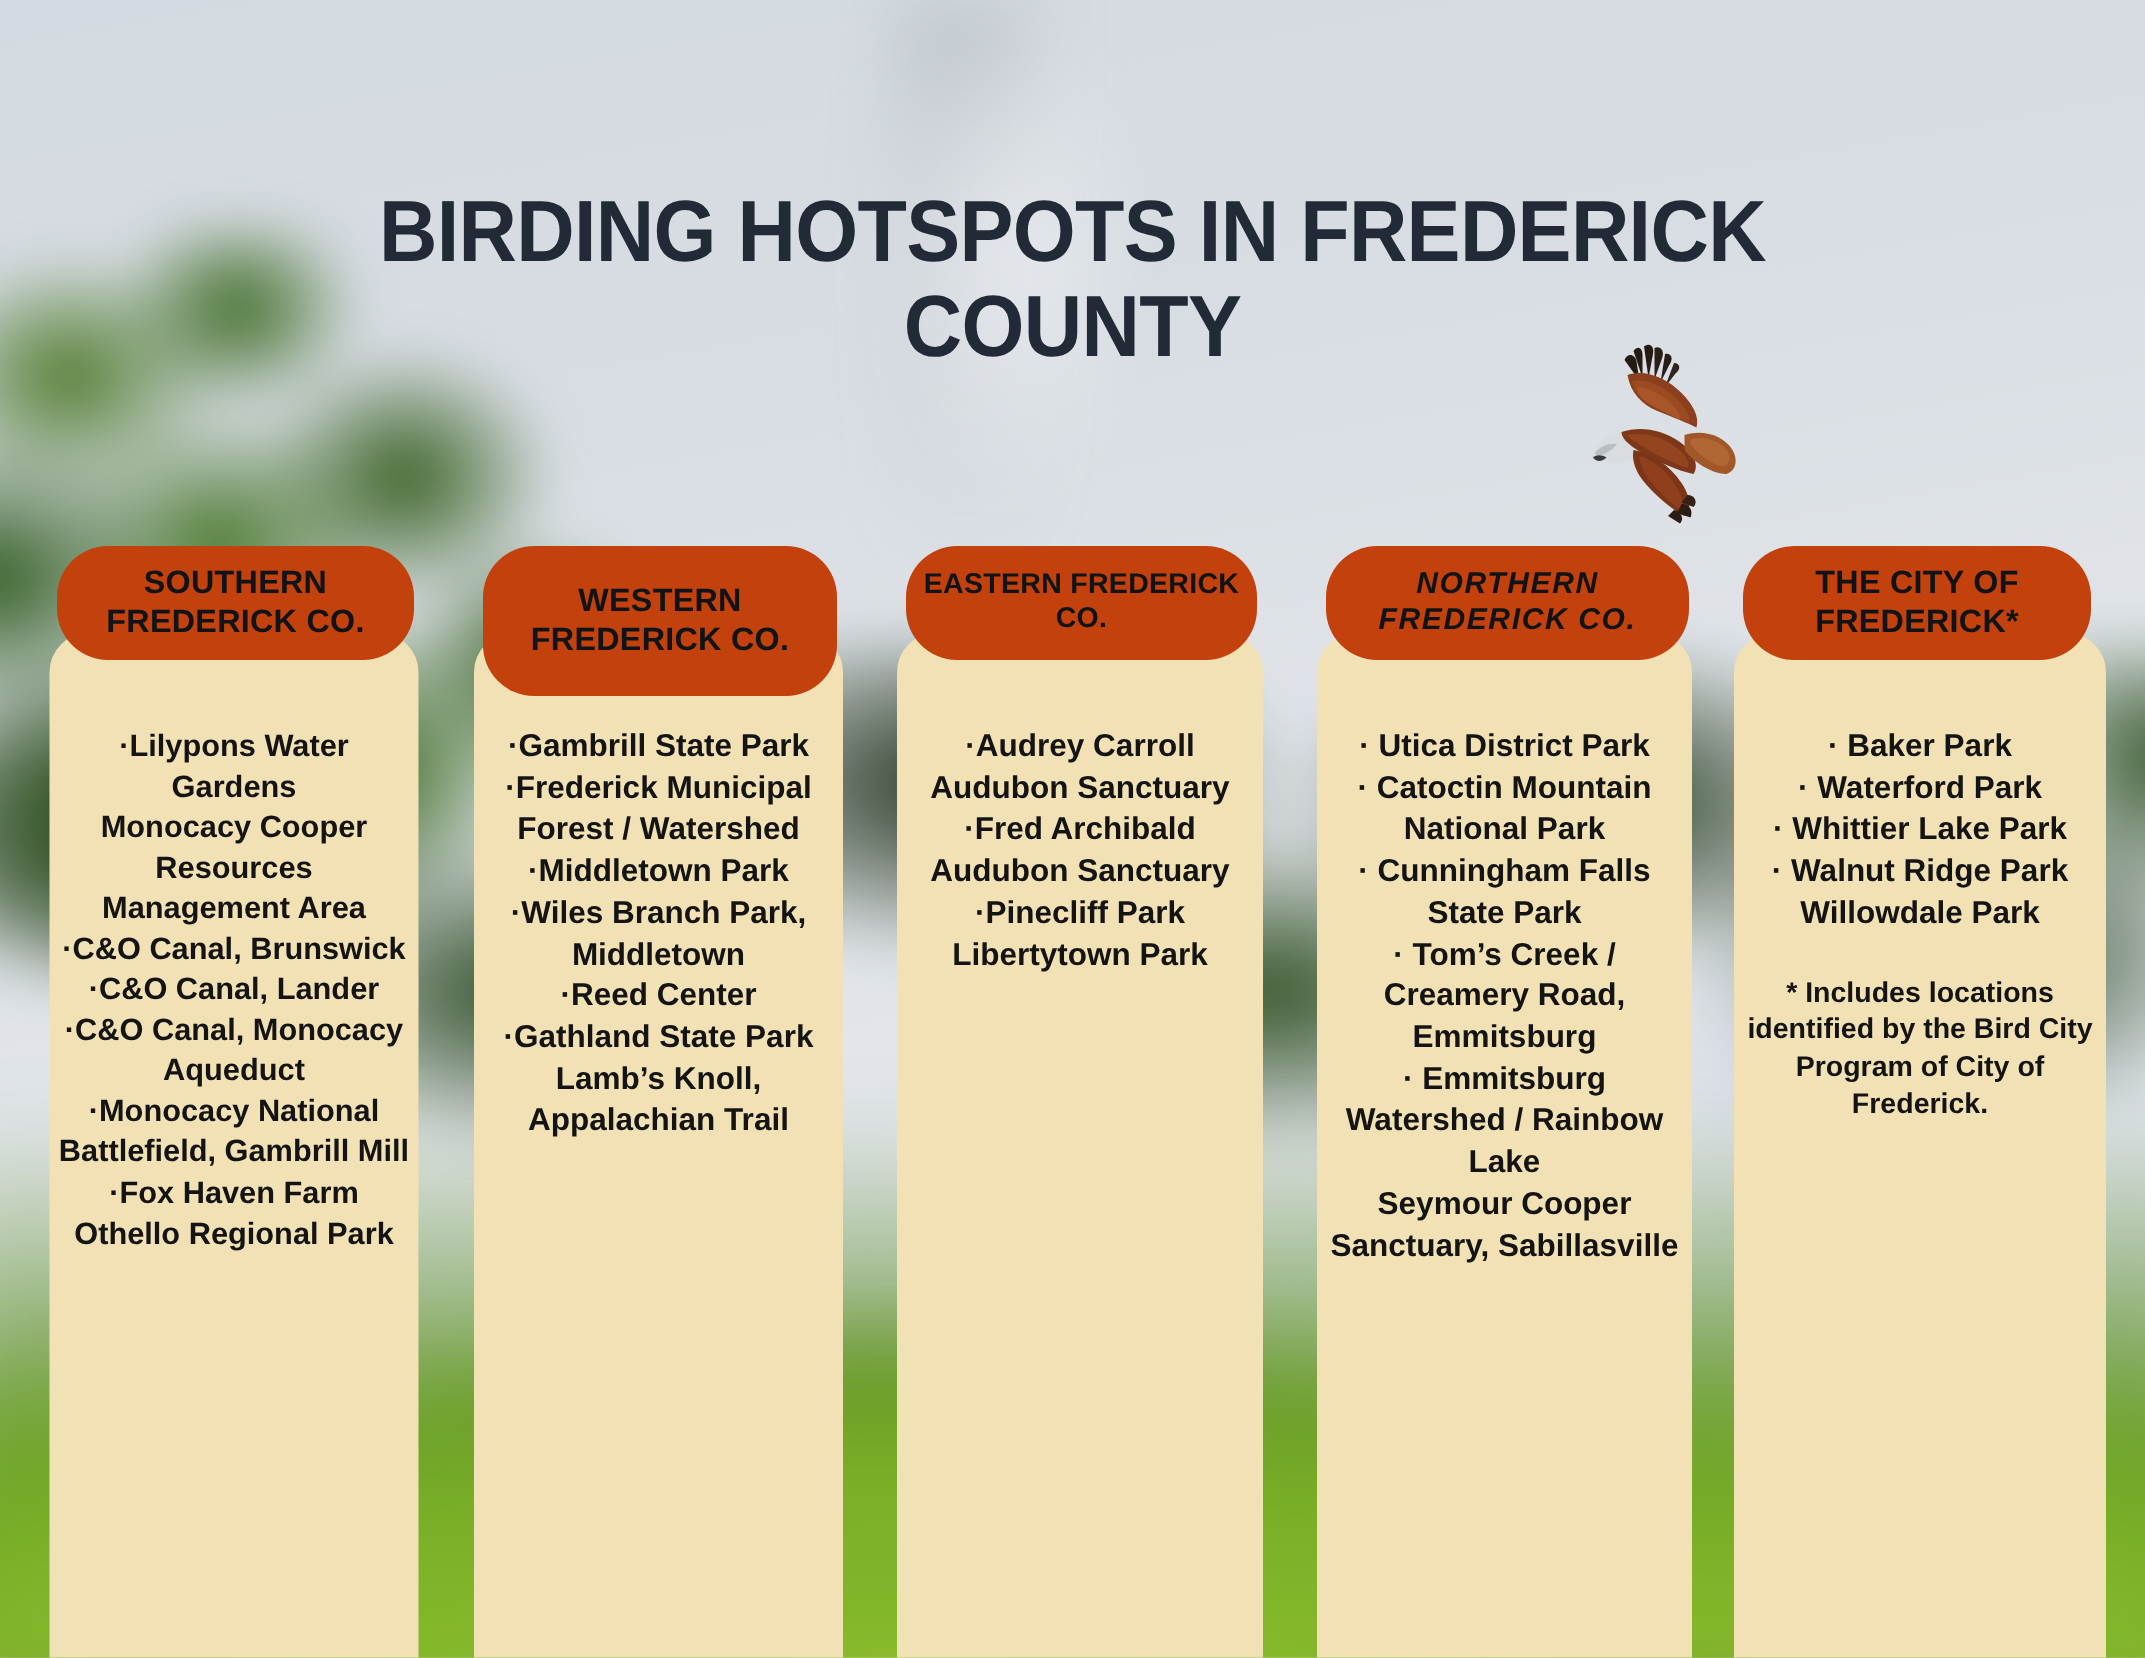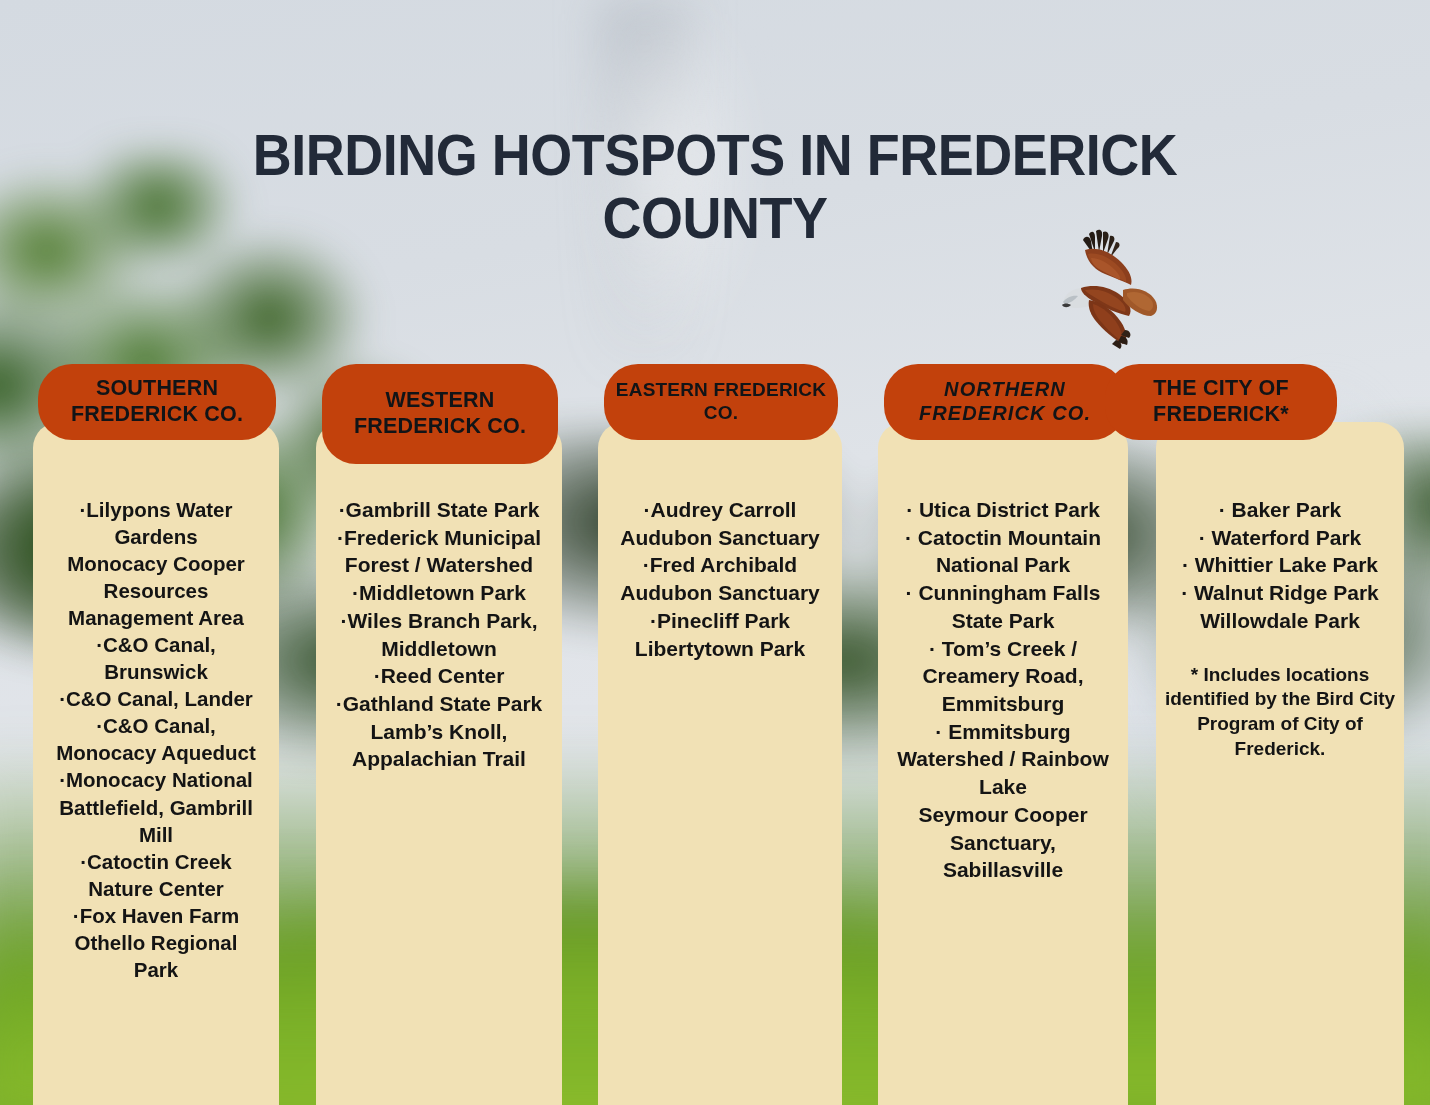--- a/index.html
+++ b/index.html
@@ -115,38 +115,38 @@
     z-index:2;padding:9px 8px 11px;box-sizing:border-box;
     line-height:1.22;
   }
   .card-body{
     position:absolute;left:0;
     background:#f1e1b5;border-radius:26px;
     box-sizing:border-box;z-index:1;
     color:#141414;font-weight:700;text-align:center;
     line-height:1.32;
   }
-  .card-list{margin:12px;padding:0;list-style:none;}
+  .card-list{margin:0;padding:0;list-style:none;}
   .card-list li{margin:0;}
   .note{margin-top:28px;line-height:1.3;}
 
   
   #col-south .card-head{left:38px;width:238px;height:76px;font-size:21.5px;letter-spacing:.2px;}
   #col-south .card-body{top:58px;width:246px;height:1022px;left:33px;padding:62px 6px 18px;font-size:20.5px;}
 
   #col-west  .card-head{left:322px;width:236px;height:100px;font-size:21.5px;letter-spacing:.2px;}
   #col-west  .card-body{top:58px;width:246px;height:802px;left:316px;padding:62px 4px 18px;font-size:21px;}
 
   #col-east  .card-head{left:604px;width:234px;height:76px;font-size:19px;letter-spacing:.2px;}
   #col-east  .card-body{top:58px;width:244px;height:728px;left:598px;padding:62px 6px 18px;font-size:21px;}
 
   #col-north .card-head{left:884px;width:242px;height:76px;font-size:20px;letter-spacing:1.1px;font-style:italic;}
   #col-north .card-body{top:58px;width:250px;height:874px;left:878px;padding:62px 4px 18px;font-size:21px;}
 
-  #col-city  .card-head{left:1105px;width:232px;height:76px;font-size:21.5px;letter-spacing:.2px;}
+  #col-city  .card-head{left:1162px;width:232px;height:76px;font-size:21.5px;letter-spacing:.2px;}
   #col-city  .card-body{top:58px;width:248px;height:782px;left:1156px;padding:62px 6px 18px;font-size:21px;}
   #col-city  .note{font-size:19px;}
 
   .cards-root{position:absolute;left:0;top:364px;width:1430px;height:740px;}
 
   
   #bird{position:absolute;left:1045px;top:228px;width:118px;height:122px;}
 
   
   #seal{position:absolute;left:1191px;top:879px;width:214px;height:214px;}
@@ -217,21 +217,20 @@
 
   <div class="card" id="col-south">
     <div class="card-body">
       <ul class="card-list">
         <li>·Lilypons Water Gardens</li>
         <li>Monocacy Cooper Resources Management Area</li>
         <li>·C&amp;O Canal, Brunswick</li>
         <li>·C&amp;O Canal, Lander</li>
         <li>·C&amp;O Canal, Monocacy Aqueduct</li>
         <li>·Monocacy National Battlefield, Gambrill Mill</li>
-        <li>·Catoctin Creek Nature Center</li>
         <li>·Fox Haven Farm</li>
         <li>Othello Regional Park</li>
       </ul>
     </div>
     <div class="card-head">SOUTHERN FREDERICK CO.</div>
   </div>
 
   <div class="card" id="col-west">
     <div class="card-body">
       <ul class="card-list">

